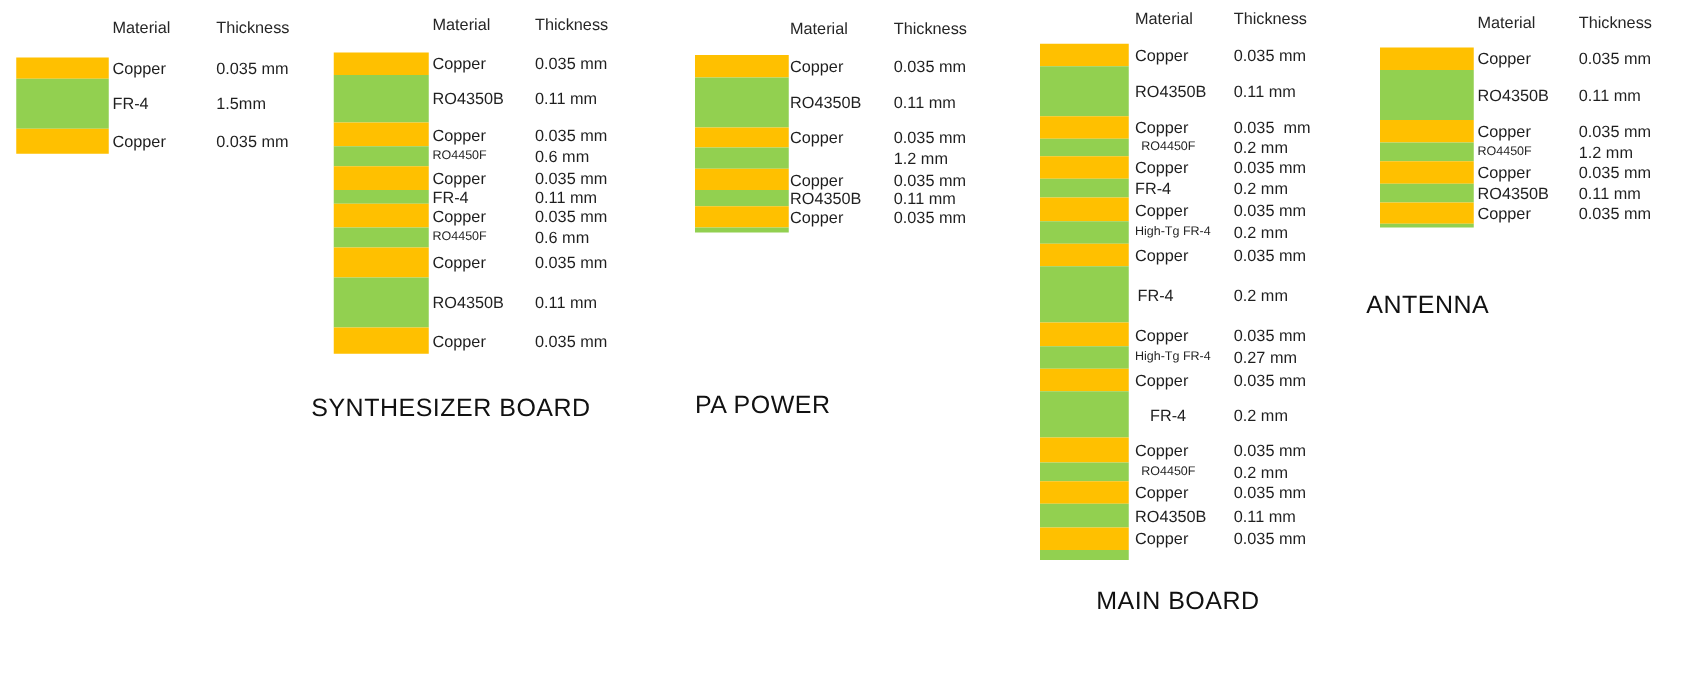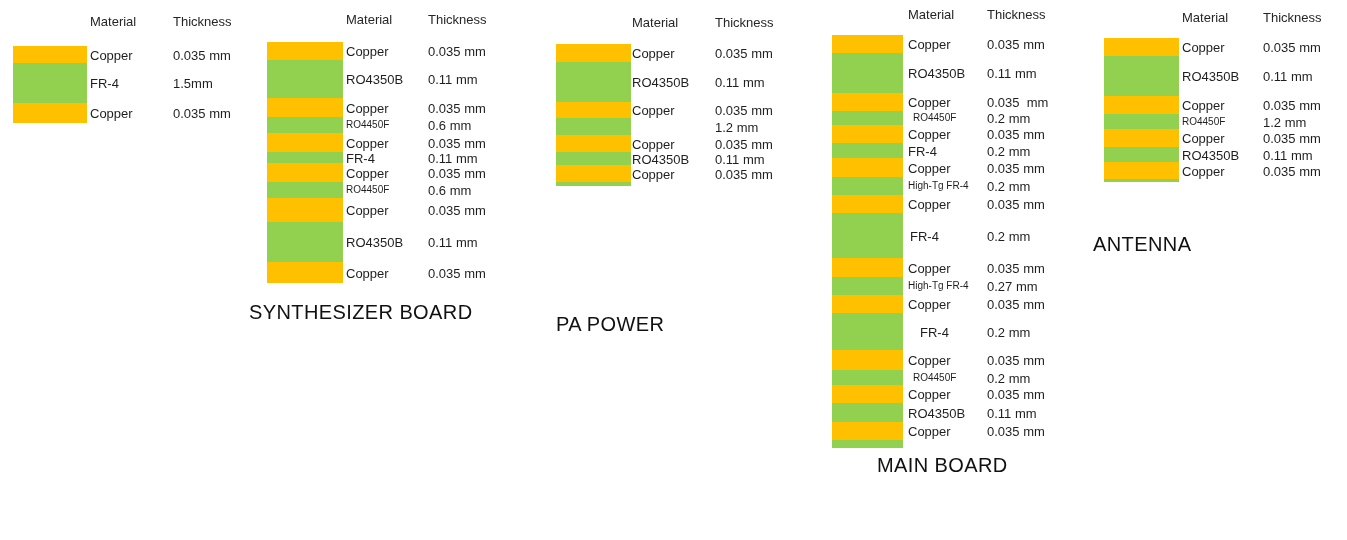--- a/index.html
+++ b/index.html
@@ -83,21 +83,21 @@
     <div class="thk" style="left: 428px; top: 190px;">0.6 mm</div>
     <div class="layer" style="left: 267px; top: 198px; width: 76px; height: 24px; background: rgb(255, 192, 0);"></div>
     <div class="mat" style="left: 346px; top: 210px;">Copper</div>
     <div class="thk" style="left: 428px; top: 210px;">0.035 mm</div>
     <div class="layer" style="left: 267px; top: 222px; width: 76px; height: 40px; background: rgb(146, 208, 80);"></div>
     <div class="mat" style="left: 346px; top: 242px;">RO4350B</div>
     <div class="thk" style="left: 428px; top: 242px;">0.11 mm</div>
     <div class="layer" style="left: 267px; top: 262px; width: 76px; height: 21px; background: rgb(255, 192, 0);"></div>
     <div class="mat" style="left: 346px; top: 272.5px;">Copper</div>
     <div class="thk" style="left: 428px; top: 272.5px;">0.035 mm</div>
-    <div class="title" style="left: 249px; top: 302px;">SYNTHESIZER BOARD</div>
+    <div class="title" style="left: 249px; top: 317px;">SYNTHESIZER BOARD</div>
     <div class="hdr" style="left: 632px; top: 16px;">Material</div>
     <div class="hdr" style="left: 715px; top: 16px;">Thickness</div>
     <div class="layer" style="left: 556px; top: 44px; width: 75px; height: 18px; background: rgb(255, 192, 0);"></div>
     <div class="mat" style="left: 632px; top: 53px;">Copper</div>
     <div class="thk" style="left: 715px; top: 53px;">0.035 mm</div>
     <div class="layer" style="left: 556px; top: 62px; width: 75px; height: 40px; background: rgb(146, 208, 80);"></div>
     <div class="mat" style="left: 632px; top: 82px;">RO4350B</div>
     <div class="thk" style="left: 715px; top: 82px;">0.11 mm</div>
     <div class="layer" style="left: 556px; top: 102px; width: 75px; height: 16px; background: rgb(255, 192, 0);"></div>
     <div class="mat" style="left: 632px; top: 110px;">Copper</div>
@@ -168,21 +168,21 @@
     <div class="layer" style="left: 832px; top: 385px; width: 71px; height: 18px; background: rgb(255, 192, 0);"></div>
     <div class="mat" style="left: 908px; top: 394px;">Copper</div>
     <div class="thk" style="left: 987px; top: 394px;">0.035 mm</div>
     <div class="layer" style="left: 832px; top: 403px; width: 71px; height: 19px; background: rgb(146, 208, 80);"></div>
     <div class="mat" style="left: 908px; top: 412.5px;">RO4350B</div>
     <div class="thk" style="left: 987px; top: 412.5px;">0.11 mm</div>
     <div class="layer" style="left: 832px; top: 422px; width: 71px; height: 18px; background: rgb(255, 192, 0);"></div>
     <div class="mat" style="left: 908px; top: 431px;">Copper</div>
     <div class="thk" style="left: 987px; top: 431px;">0.035 mm</div>
     <div class="layer" style="left: 832px; top: 440px; width: 71px; height: 8px; background: rgb(146, 208, 80);"></div>
-    <div class="title" style="left: 877px; top: 455px; text-align: center;">MAIN BOARD</div>
+    <div class="title" style="left: 877px; top: 471px; text-align: center;">MAIN BOARD</div>
     <div class="hdr" style="left: 1182px; top: 11px;">Material</div>
     <div class="hdr" style="left: 1263px; top: 11px;">Thickness</div>
     <div class="layer" style="left: 1104px; top: 38px; width: 75px; height: 18px; background: rgb(255, 192, 0);"></div>
     <div class="mat" style="left: 1182px; top: 47px;">Copper</div>
     <div class="thk" style="left: 1263px; top: 47px;">0.035 mm</div>
     <div class="layer" style="left: 1104px; top: 56px; width: 75px; height: 40px; background: rgb(146, 208, 80);"></div>
     <div class="mat" style="left: 1182px; top: 76px;">RO4350B</div>
     <div class="thk" style="left: 1263px; top: 76px;">0.11 mm</div>
     <div class="layer" style="left: 1104px; top: 96px; width: 75px; height: 18px; background: rgb(255, 192, 0);"></div>
     <div class="mat" style="left: 1182px; top: 105px;">Copper</div>

